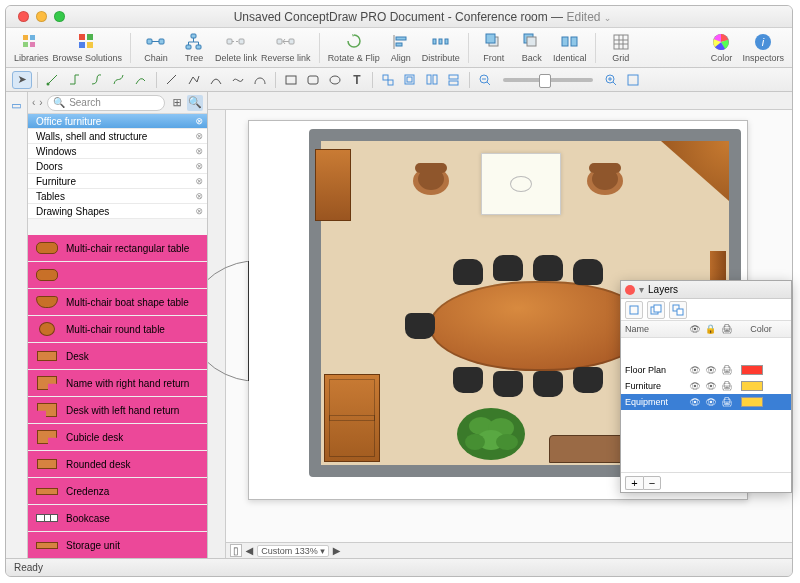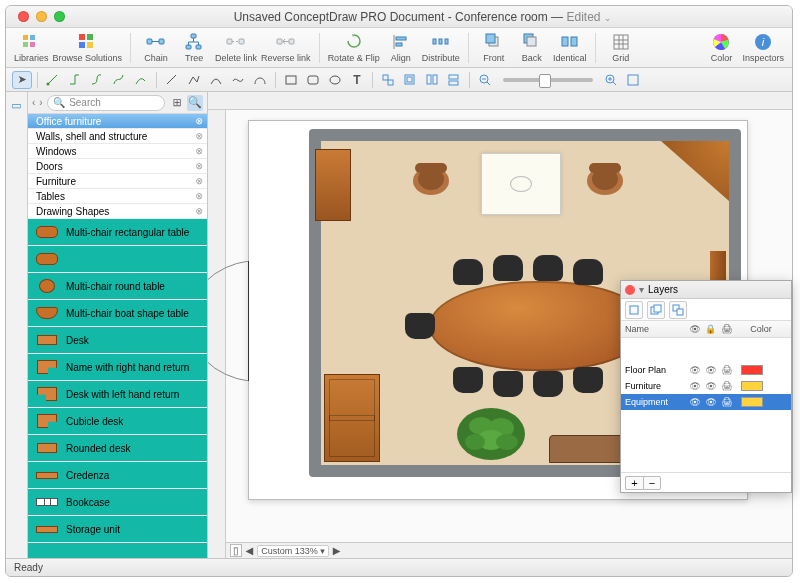--- a/index.html
+++ b/index.html
@@ -29,21 +29,21 @@
 .sb-chev { color: #777; font-size: 10px; cursor: pointer; }
 .sb-search { flex: 1; height: 16px; border: 1px solid #ccc; border-radius: 8px; background: #fff; font-size: 10px; padding: 0 6px; color: #888; display: flex; align-items: center; gap: 3px; }
 .sb-modes { display: flex; gap: 2px; }
 .sb-mode { width: 16px; height: 16px; display: flex; align-items: center; justify-content: center; font-size: 11px; color: #666; cursor: pointer; border-radius: 2px; }
 .sb-mode.on { background: #c8dcef; color: #1a6fcf; }
 .cat-list { background: #fff; }
 .cat-row { height: 15px; display: flex; align-items: center; padding: 0 4px 0 8px; font-size: 10px; border-bottom: 1px solid #eaeaea; cursor: pointer; justify-content: space-between; }
 .cat-row.sel { background: linear-gradient(#8ac4f4, #5aa5e4); color: #fff; }
 .cat-close { color: #999; font-size: 9px; }
 .cat-row.sel .cat-close { color: #fff; }
-.shape-list { flex: 1; overflow: hidden; background: #14b8a6; }
+.shape-list { flex: 1; overflow: hidden; background: #ec4899; margin-top: 16px; }
 .shape-row { height: 27px; display: flex; align-items: center; padding: 0 4px 0 6px; font-size: 10px; border-bottom: 1px solid #eee; cursor: pointer; gap: 6px; }
 .shape-thumb { width: 26px; height: 20px; display: flex; align-items: center; justify-content: center; }
 .shape-thumb .tbl { width: 22px; height: 12px; background: #c87028; border: 1px solid #7a3f12; border-radius: 5px; position: relative; }
 .shape-thumb .tbl.round { border-radius: 50%; width: 16px; height: 14px; }
 .shape-thumb .tbl.boat { border-radius: 3px 3px 10px 10px; }
 .shape-thumb .desk { width: 20px; height: 10px; background: #d68340; border: 1px solid #7a3f12; }
 .shape-thumb .desk.l { width: 20px; height: 14px; clip-path: polygon(0 0, 100% 0, 100% 55%, 55% 55%, 55% 100%, 0 100%); }
 .shape-thumb .desk.lr { transform: scaleX(-1); }
 .shape-thumb .cred { width: 22px; height: 7px; background: #d68340; border: 1px solid #7a3f12; }
 .shape-thumb .book { width: 22px; height: 8px; background: #fff; border: 1px solid #555; position: relative; }
@@ -426,29 +426,29 @@
             </div>
             <span>Multi-chair rectangular table</span>
           </div>
           <div class="shape-row">
             <div class="shape-thumb">
               <div class="tbl"></div>
             </div>
           </div>
           <div class="shape-row">
             <div class="shape-thumb">
+              <div class="tbl boat"></div>
+            </div>
+            <span>Multi-chair boat shape table</span>
+          </div>
+          <div class="shape-row">
+            <div class="shape-thumb">
               <div class="tbl round"></div>
             </div>
             <span>Multi-chair round table</span>
-          </div>
-          <div class="shape-row">
-            <div class="shape-thumb">
-              <div class="tbl boat"></div>
-            </div>
-            <span>Multi-chair boat shape table</span>
           </div>
           <div class="shape-row">
             <div class="shape-thumb">
               <div class="desk"></div>
             </div>
             <span>Desk</span>
           </div>
           <div class="shape-row">
             <div class="shape-thumb">
               <div class="desk l"></div>

